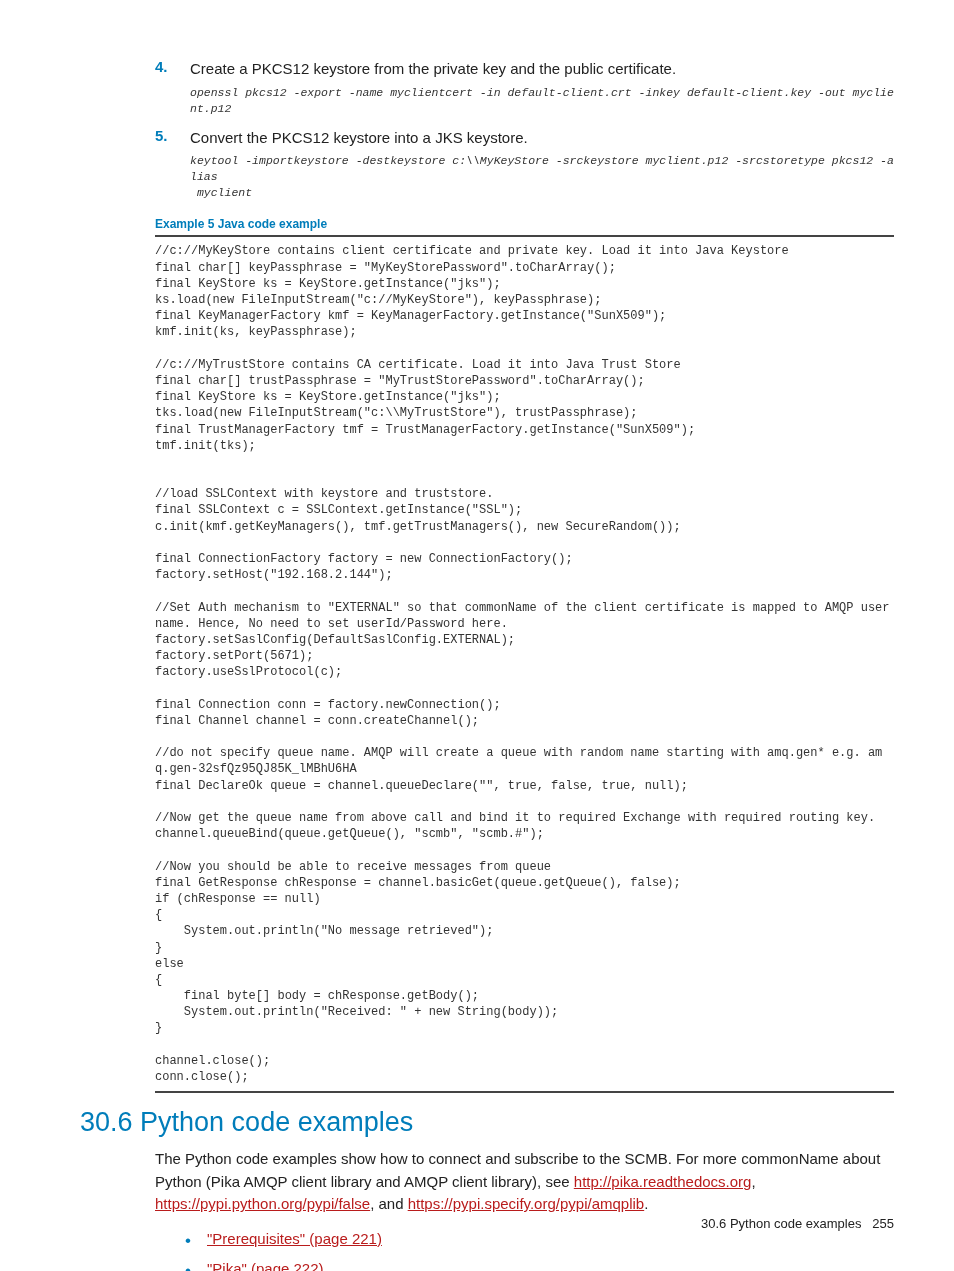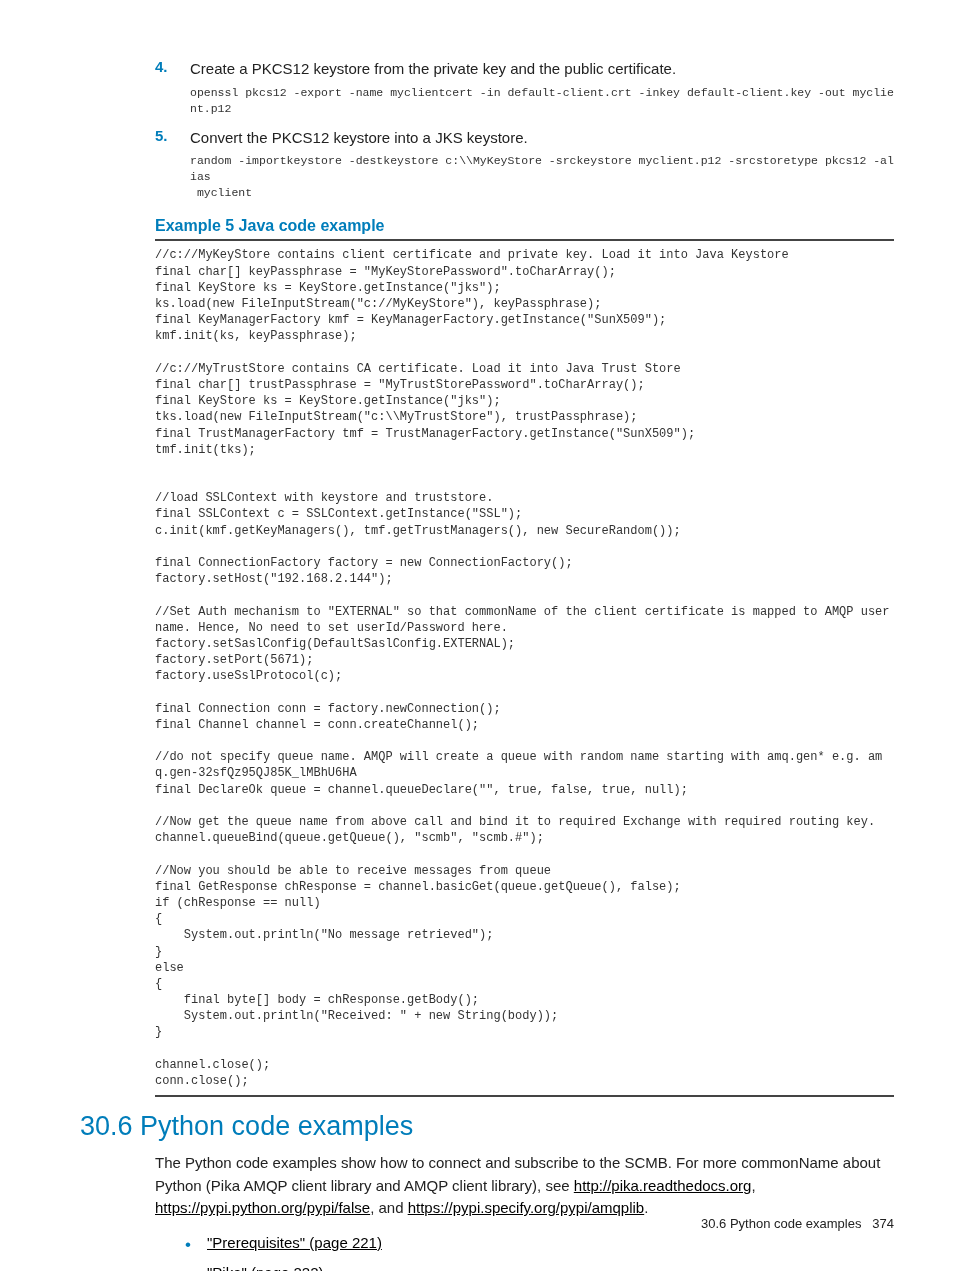--- a/index.html
+++ b/index.html
@@ -37,27 +37,28 @@
     flex: 1;
   }
   .code-inline {
     font-family: "Courier New", Courier, monospace;
     font-size: 11.5px;
     color: #333;
     margin: 3px 0 10px 0;
     white-space: pre-wrap;
     word-break: break-all;
     line-height: 1.4;
+    font-style: italic;
   }
   .code-under-item {
     margin-left: 110px;
   }
   h3.example-title {
     color: #007dba;
-    font-size: 16px;
+    font-size: 12px;
     font-weight: bold;
     margin: 16px 0 4px 75px;
   }
   .example-rule {
     height: 2px;
     background: #444;
     margin: 2px 0 6px 75px;
   }
   .example-rule-bottom {
     height: 2px;
@@ -78,21 +79,21 @@
     font-weight: normal;
     font-size: 27px;
     margin: 14px 0 10px 0;
   }
   p.body {
     font-size: 15px;
     line-height: 1.5;
     margin: 0 0 12px 75px;
   }
   a.link {
-    color: #000000;
+    color: #b91c1c;
     text-decoration: underline;
   }
   ul.bullets {
     margin: 0 0 14px 105px;
     list-style: none;
   }
   ul.bullets li {
     position: relative;
     padding-left: 22px;
     margin: 8px 0;
@@ -123,21 +124,21 @@
   <div class="ol-item ol-item-indent">
     <div class="ol-num">4.</div>
     <div class="ol-text">Create a PKCS12 keystore from the private key and the public certificate.</div>
   </div>
   <div class="code-inline code-under-item">openssl pkcs12 -export -name myclientcert -in default-client.crt -inkey default-client.key -out myclient.p12</div>
 
   <div class="ol-item ol-item-indent">
     <div class="ol-num">5.</div>
     <div class="ol-text">Convert the PKCS12 keystore into a JKS keystore.</div>
   </div>
-  <div class="code-inline code-under-item">random -importkeystore -destkeystore c:\\MyKeyStore -srckeystore myclient.p12 -srcstoretype pkcs12 -alias
+  <div class="code-inline code-under-item">keytool -importkeystore -destkeystore c:\\MyKeyStore -srckeystore myclient.p12 -srcstoretype pkcs12 -alias
  myclient</div>
 
   <h3 class="example-title">Example 5 Java code example</h3>
   <div class="example-rule"></div>
   <pre class="codeblock">//c://MyKeyStore contains client certificate and private key. Load it into Java Keystore
 final char[] keyPassphrase = "MyKeyStorePassword".toCharArray();
 final KeyStore ks = KeyStore.getInstance("jks");
 ks.load(new FileInputStream("c://MyKeyStore"), keyPassphrase);
 final KeyManagerFactory kmf = KeyManagerFactory.getInstance("SunX509");
 kmf.init(ks, keyPassphrase);
@@ -193,14 +194,14 @@
   </p>
   <ul class="bullets">
     <li><a class="link">"Prerequisites" (page 221)</a></li>
     <li><a class="link">"Pika" (page 222)</a></li>
     <li><a class="link">"AMQP" (page 223)</a></li>
   </ul>
 
 </div>
 
 <div class="footer">
-  <span>30.6 Python code examples</span>&nbsp;&nbsp;&nbsp;<span>374</span>
+  <span>30.6 Python code examples</span>&nbsp;&nbsp;&nbsp;<span>255</span>
 </div>
 
 </body></html>

